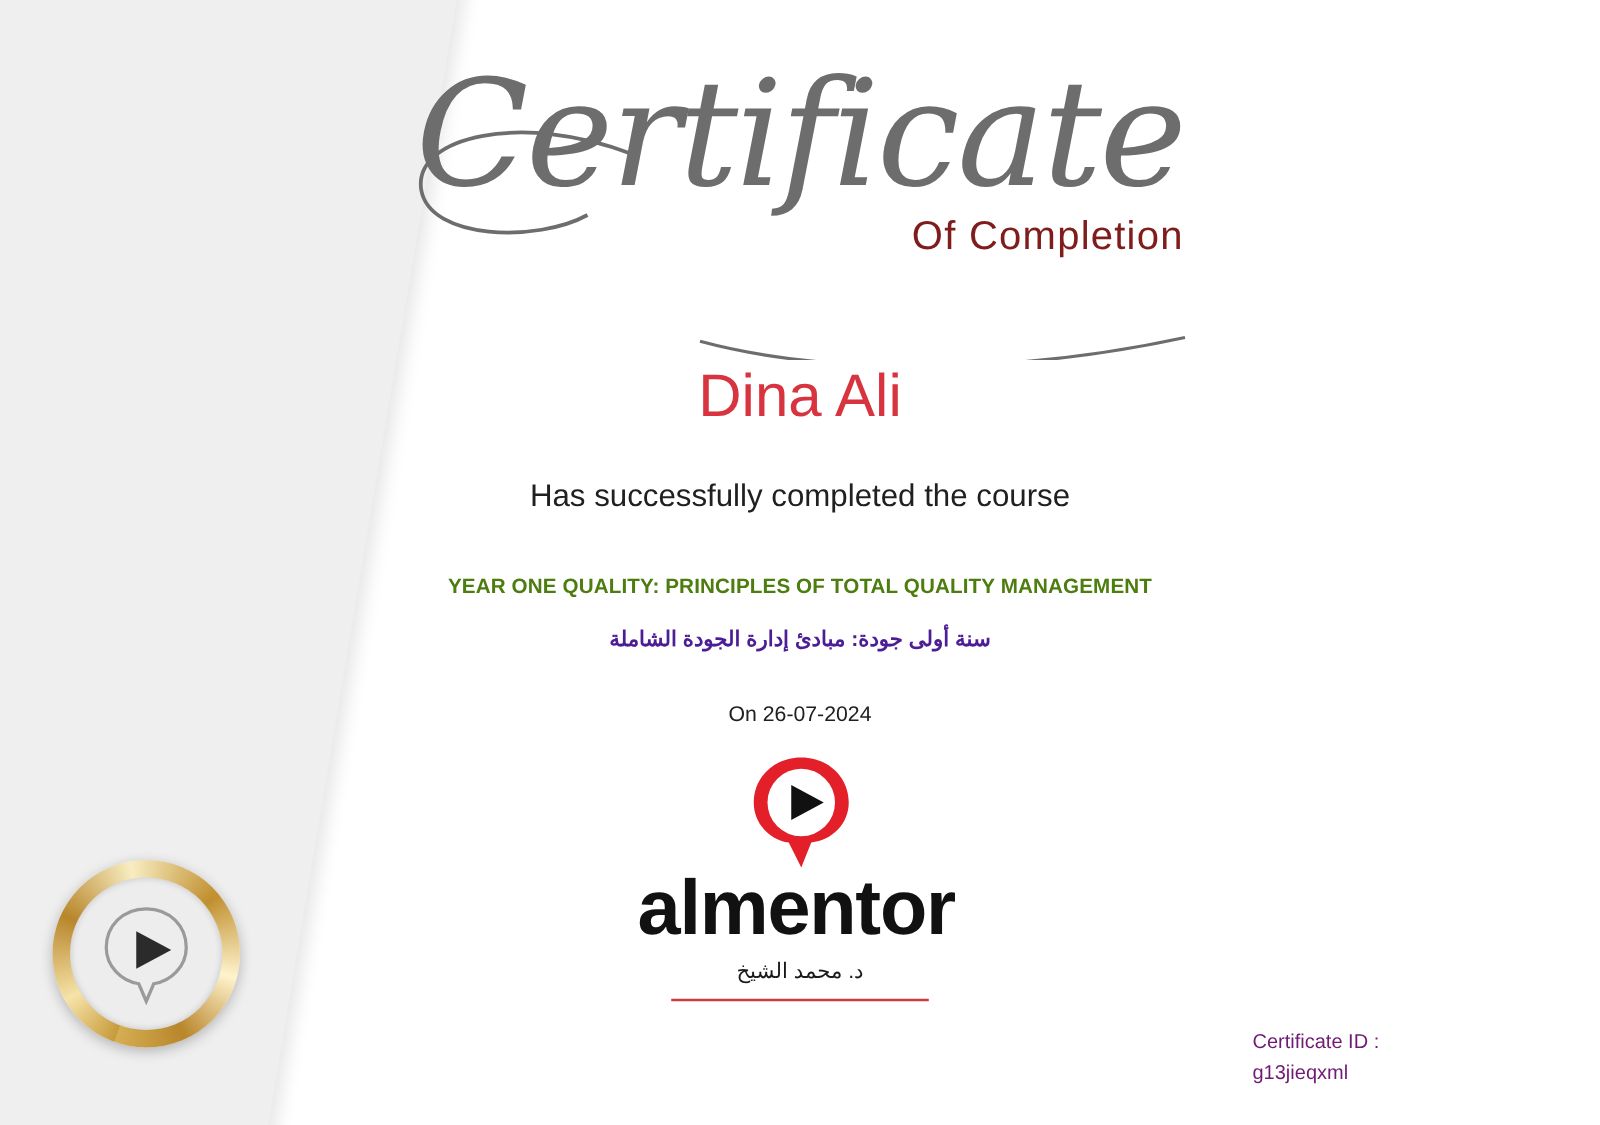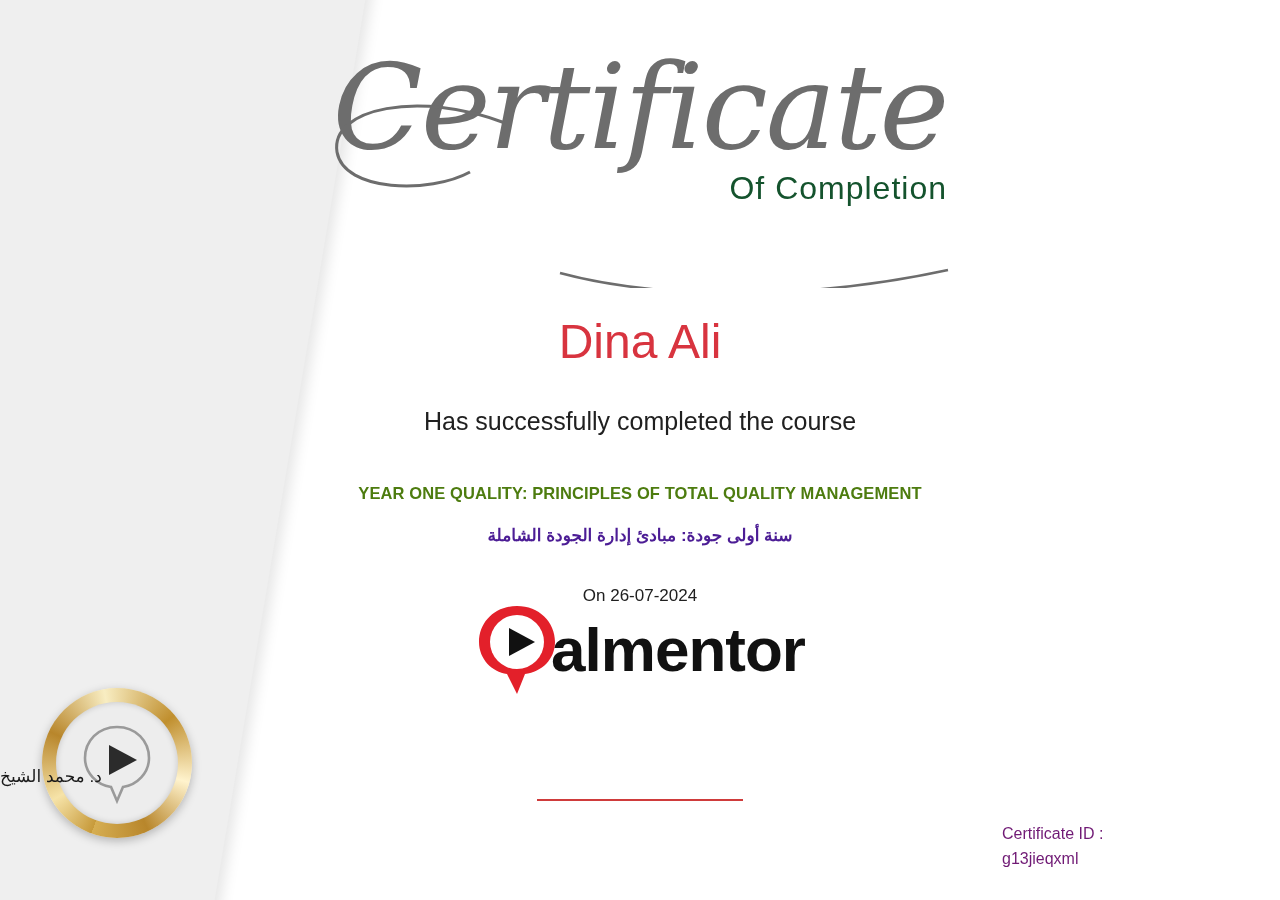--- a/index.html
+++ b/index.html
@@ -100,21 +100,21 @@
     color: #6d6d6d;
     letter-spacing: -2px;
     display: block;
     margin: 0 auto;
     white-space: nowrap;
   }
   .cert-sub {
     display: block;
     font-family: "Liberation Sans", sans-serif;
     font-size: 32px;
-    color: #14532d;
+    color: #7f1d1d;
     letter-spacing: 1px;
     margin-top: 4px;
     margin-right: 28px;
     text-align: right;
     padding-right: 305px;
   }
   .swoosh {
     position: absolute;
     left: 0;
     right: 0;
@@ -132,21 +132,21 @@
     text-align: center;
   }
   .certifies {
     font-size: 25px;
     color: #202020;
     margin: 0;
   }
   .recipient {
     font-size: 48px;
     color: #d8343f;
-    margin: 42px 0 0 0;
+    margin: 18px 0 0 0;
     font-weight: 400;
   }
   .completed {
     font-size: 25px;
     color: #202020;
     margin: 38px 0 0 0;
   }
   .course-title {
     font-size: 16.5px;
     font-weight: bold;
@@ -169,20 +169,21 @@
 
   
   .brand {
     position: absolute;
     left: 0;
     right: 0;
     top: 604px;
     display: flex;
     align-items: center;
     justify-content: center;
+    flex-direction: column;
   }
   .brand-mark {
     position: relative;
     width: 84px;
     height: 92px;
     margin-right: -2px;
   }
   .brand-text {
     font-size: 62px;
     font-weight: bold;
@@ -191,21 +192,21 @@
     line-height: 1;
     margin-left: -6px;
   }
 
   
   .signature {
     position: absolute;
     left: 0;
     right: 0;
     top: 766px;
-    text-align: left;
+    text-align: center;
   }
   .sign-name {
     font-size: 17px;
     color: #1a1a1a;
     direction: rtl;
     margin: 0 0 12px 0;
   }
   .sign-rule {
     width: 206px;
     height: 2px;

